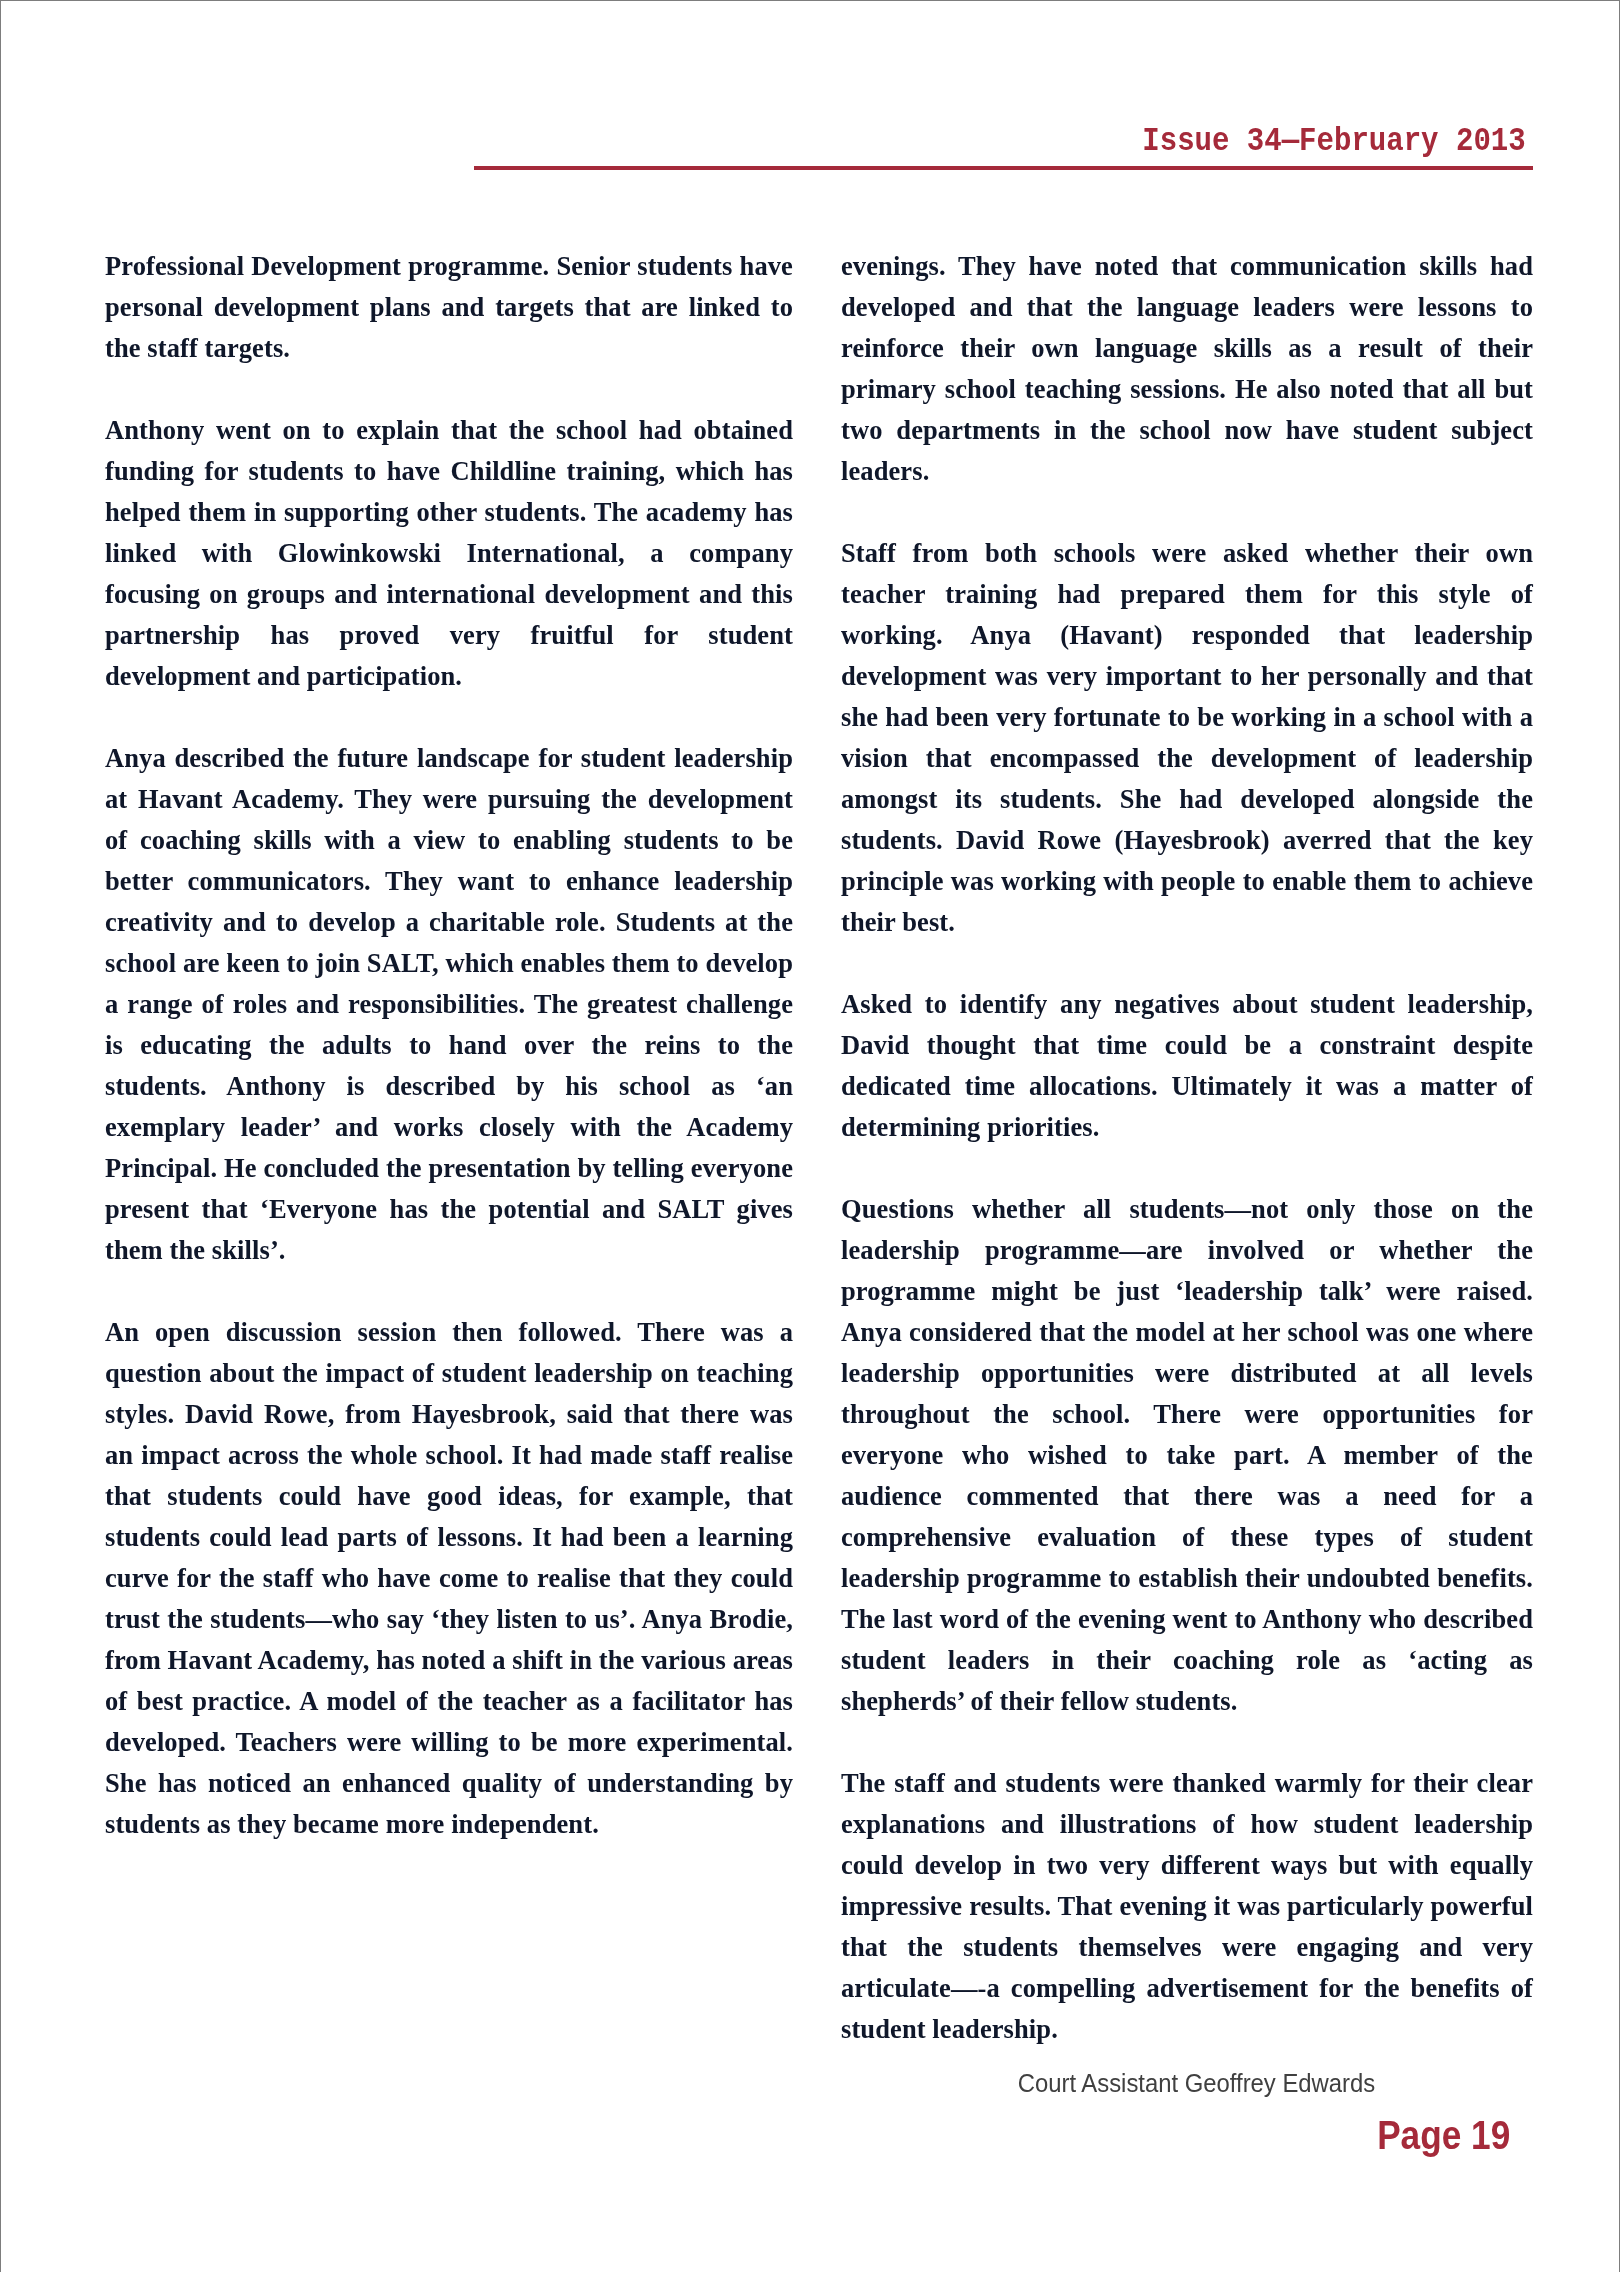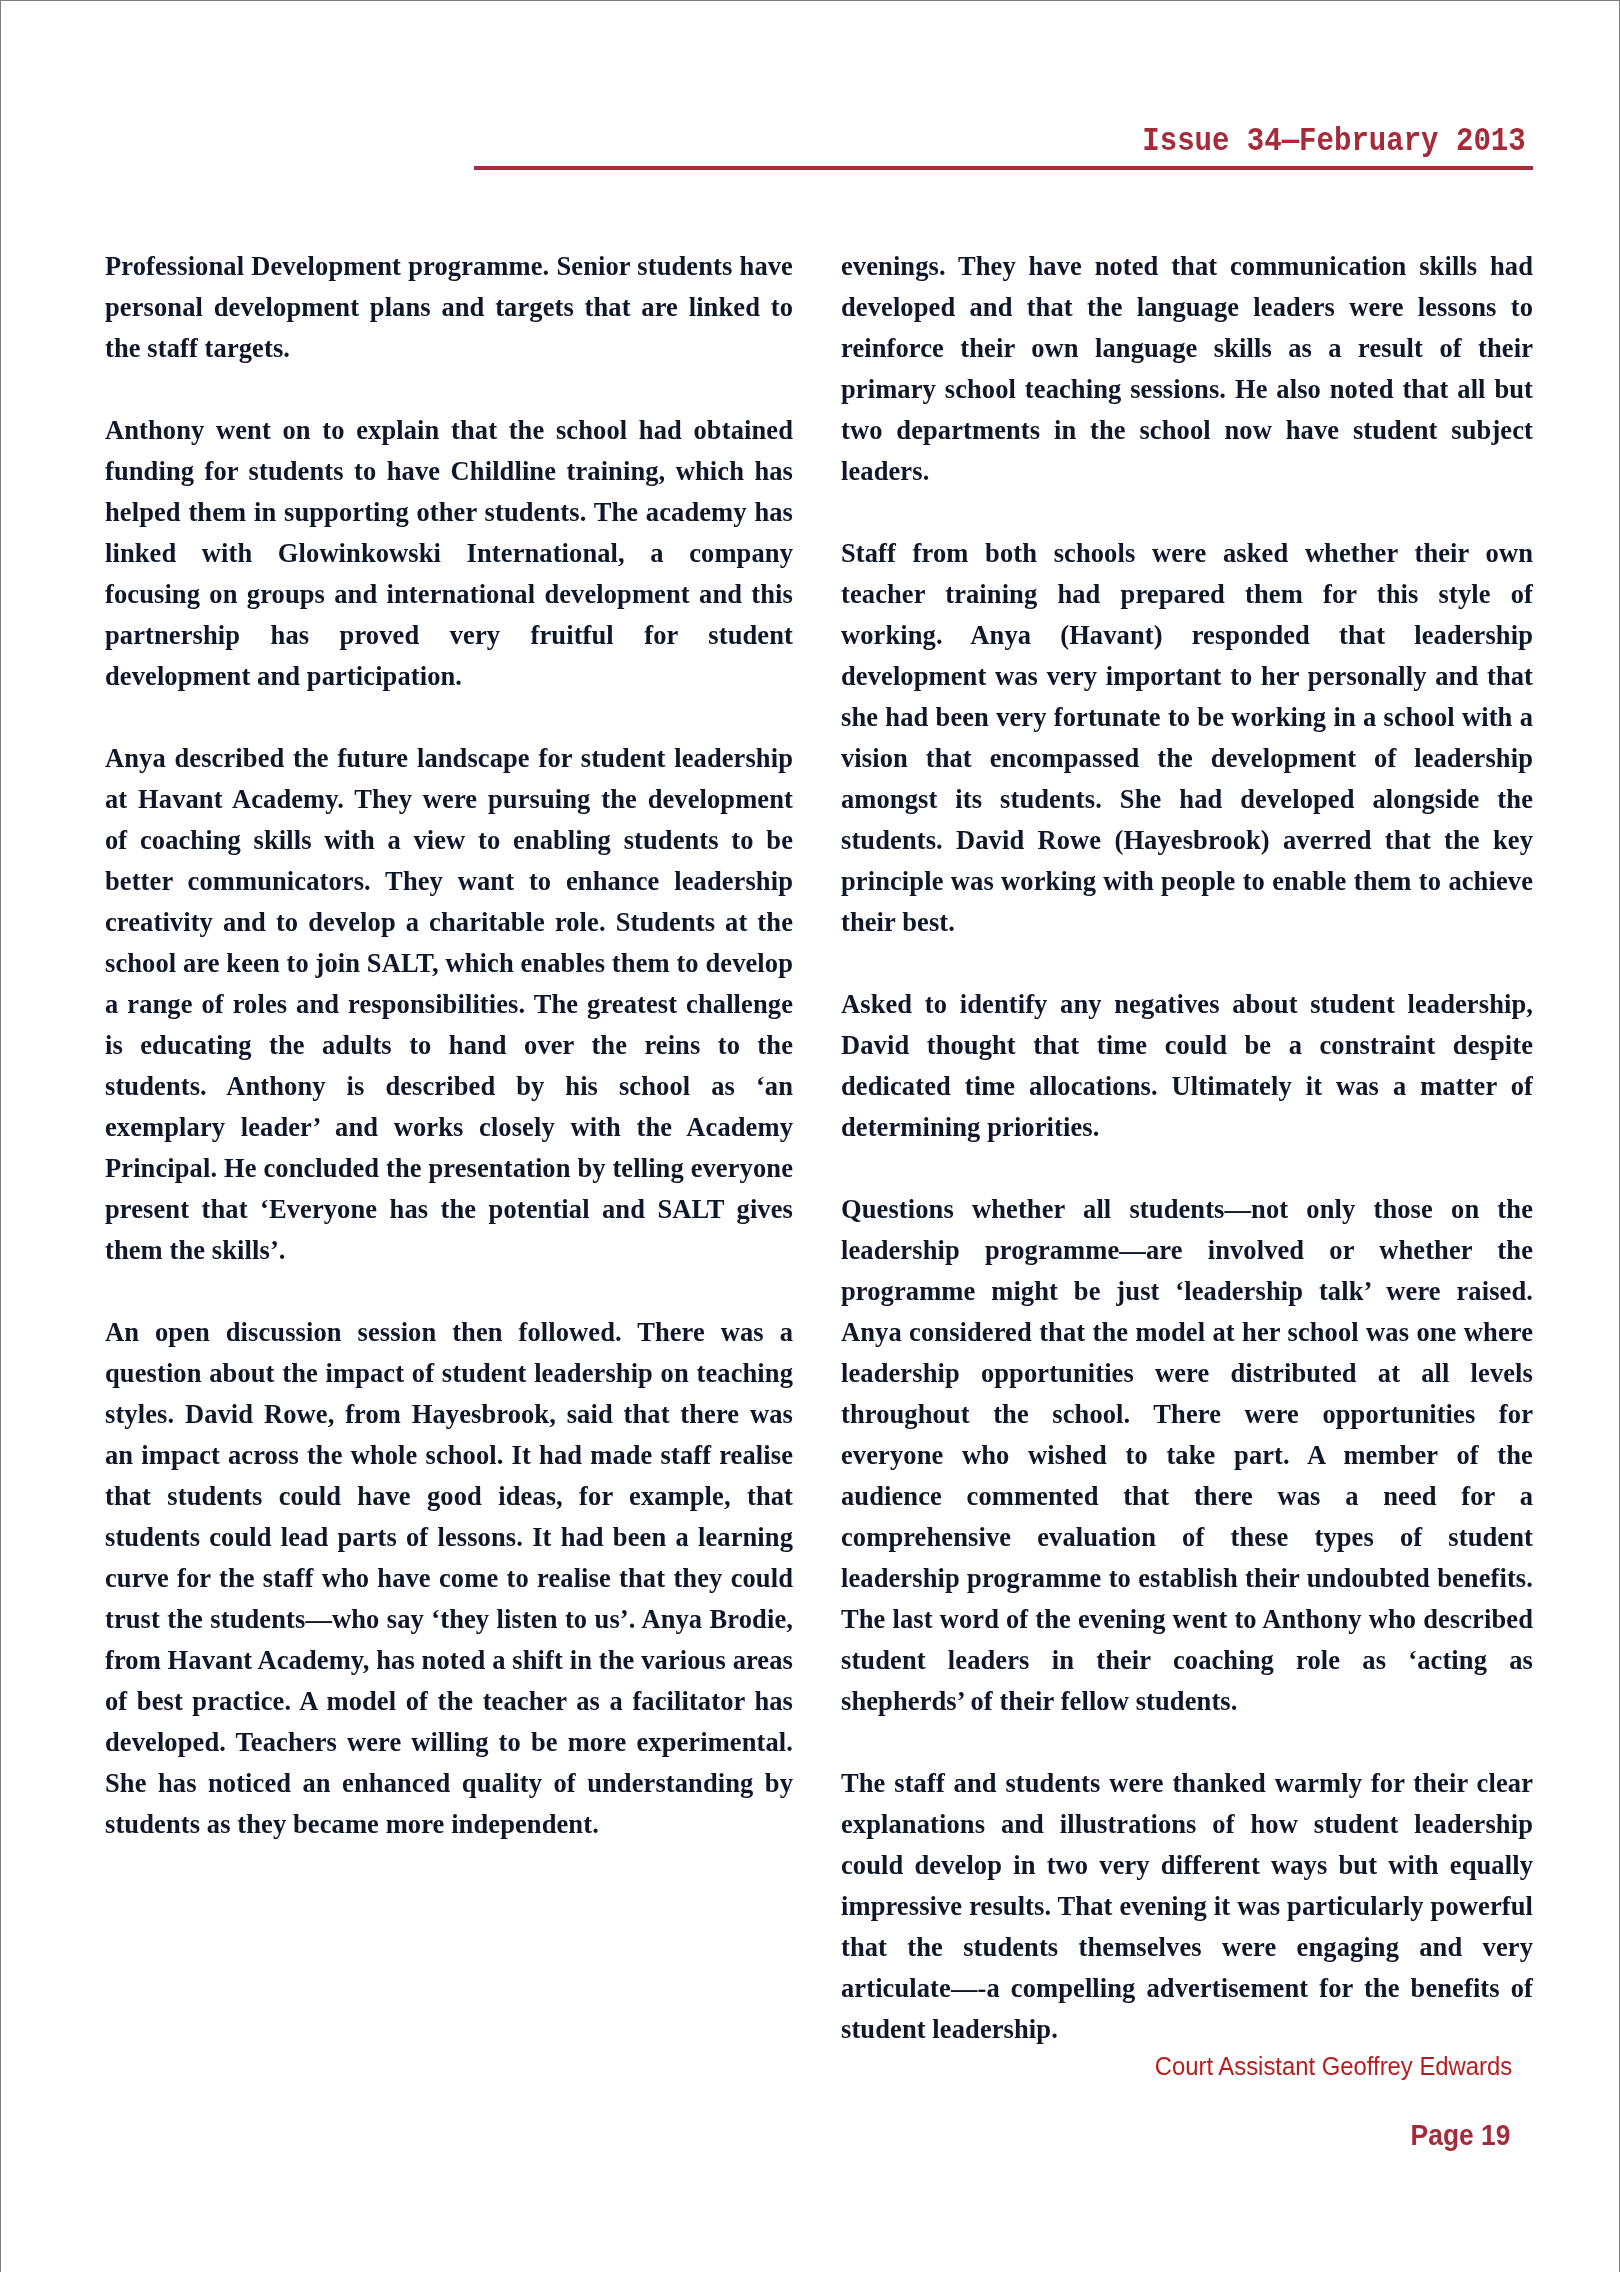--- a/index.html
+++ b/index.html
@@ -41,37 +41,37 @@
     font-size:26.5px;
     line-height:41px;
     color:#0f172a;
     text-align:justify;
     letter-spacing:0.1px;
     font-weight:bold;
   }
   .col p:last-of-type{margin-bottom:0;}
   
   .byline{
-    margin-top:0;
-    text-align:right;
+    margin-top:17px;
+    text-align:center;
     padding-right:21px;
-    color:#b91c1c;
+    color:#404040;
     font-family:"Liberation Sans","DejaVu Sans",sans-serif;
     font-size:26.5px;line-height:32px;
     white-space:nowrap;
   }
   .byline .squeeze{display:inline-block;transform:scaleX(0.9);transform-origin:100% 50%;}
   
   .footer-page{
     position:absolute;
     top:2118px;right:109px;
     color:#a52a3a;
     font-family:"Liberation Sans","DejaVu Sans",sans-serif;
     font-weight:bold;
-    font-size:30px;line-height:32px;
+    font-size:40px;line-height:32px;
     white-space:nowrap;
   }
   .footer-page .squeeze{display:inline-block;transform:scaleX(0.88);transform-origin:100% 50%;}
 </style>
 </head>
 <body>
 
 <div class="page">
 
   <div class="header-issue">

